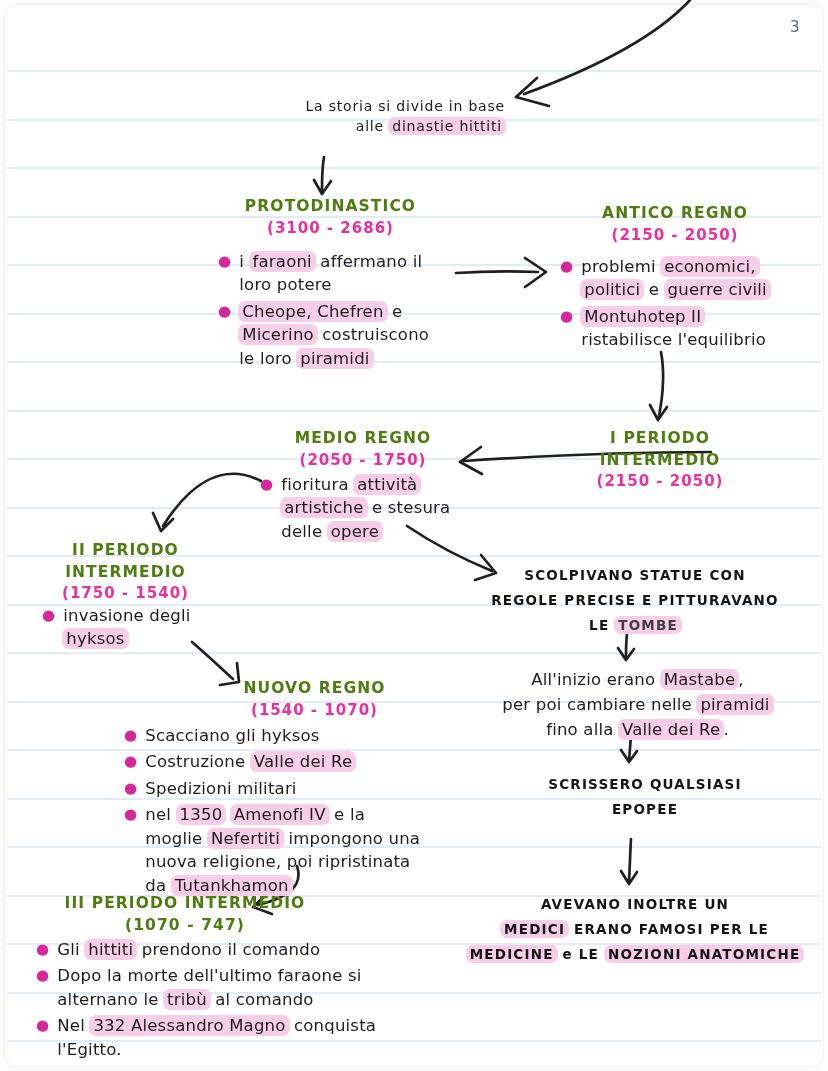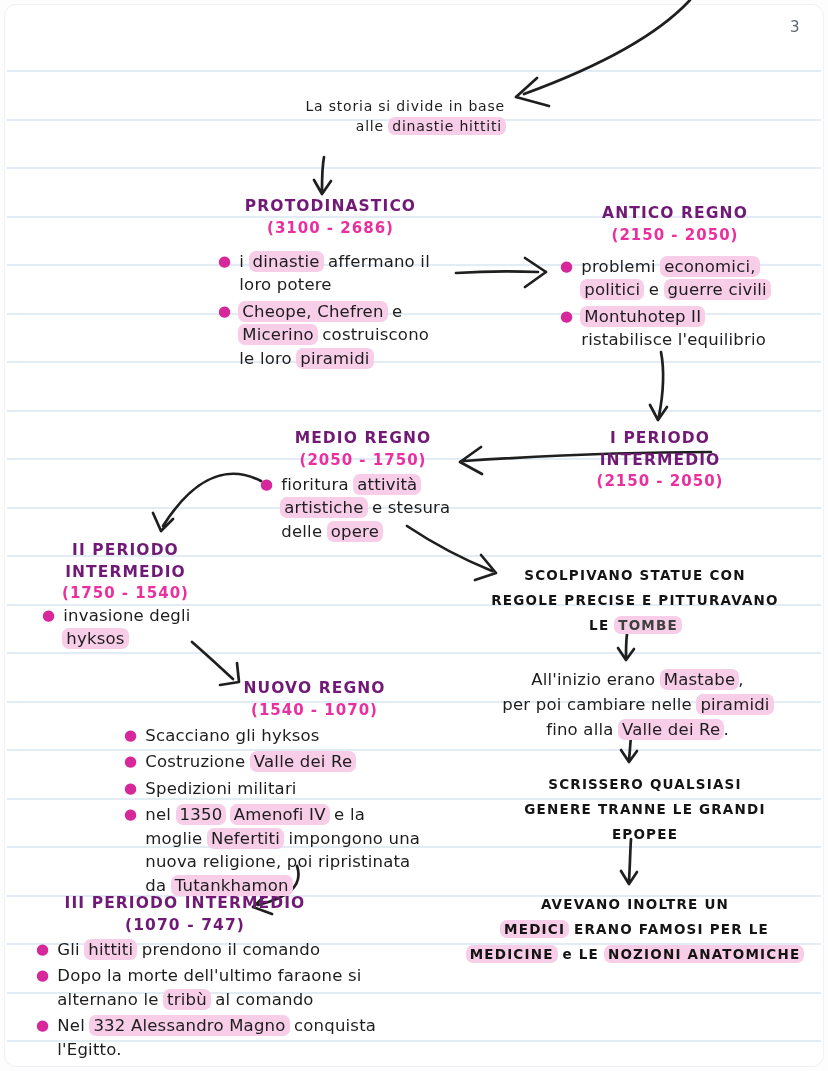--- a/index.html
+++ b/index.html
@@ -2,21 +2,21 @@
 <html><head>
 <meta charset="utf-8">
 <style>
   html,body{margin:0;padding:0;}
   body{width:828px;height:1071px;position:relative;background:#fdfdfe;font-family:"DejaVu Sans",sans-serif;color:#1d1d1f;overflow:hidden;}
   .paper{position:absolute;inset:4px;background:#ffffff;border:1px solid #eef1f5;border-radius:12px;}
   .rules{position:absolute;left:7px;right:7px;top:70px;bottom:8px;background:repeating-linear-gradient(to bottom,#e3ecf5 0 2px,transparent 2px 48.5px);}
   .abs{position:absolute;}
   .page-num{font-size:15px;color:#5b6573;}
   .title{font-size:14px;letter-spacing:.8px;text-align:right;line-height:1.45;}
-  .node-head{color:#701a75;font-weight:bold;font-size:15.5px;letter-spacing:1.1px;text-align:center;line-height:1.4;}
+  .node-head{color:#4d7c0f;font-weight:bold;font-size:15.5px;letter-spacing:1.1px;text-align:center;line-height:1.4;}
   .node-dates{color:#ea2f9e;font-weight:bold;font-size:15px;letter-spacing:1px;text-align:center;margin-top:1px;}
   .bullets{font-size:16.5px;letter-spacing:.2px;line-height:1.42;}
   .bullet{display:flex;gap:8px;margin-bottom:3px;}
   .dot{color:#d6289b;font-size:15px;line-height:1.5;}
   .caps-note{font-size:13.5px;font-weight:bold;letter-spacing:1.2px;line-height:1.85;text-align:center;color:#141414;}
   .hand-note{font-size:16.5px;letter-spacing:.2px;line-height:1.5;text-align:center;}
   .hl{background:#f8cde7;border-radius:7px;padding:1px 4px;margin:0 -1px;box-decoration-break:clone;-webkit-box-decoration-break:clone;}
   .pink-text{color:#404040;font-weight:bold;}
   svg.arrows{position:absolute;left:0;top:0;pointer-events:none;}
   svg.arrows path{fill:none;stroke:#1f1f1f;stroke-width:2.7;stroke-linecap:round;stroke-linejoin:round;}
@@ -49,21 +49,21 @@
   <div><span>alle </span><span class="hl">dinastie hittiti</span></div>
 </div>
 
 <div class="abs" style="left:233px;top:196px;width:195px;">
   <div class="node-head">PROTODINASTICO</div>
   <div class="node-dates">(3100 - 2686)</div>
 </div>
 <div class="abs bullets" style="left:218px;top:250px;width:220px;">
   <div class="bullet">
       <span class="dot">●</span>
-      <span><span>i </span><span class="hl">dinastie</span><span> affermano il loro potere</span></span>
+      <span><span>i </span><span class="hl">faraoni</span><span> affermano il loro potere</span></span>
     </div>
   <div class="bullet">
       <span class="dot">●</span>
       <span><span class="hl">Cheope, Chefren</span><span> e </span><span class="hl">Micerino</span><span> costruiscono le loro </span><span class="hl">piramidi</span></span>
     </div>
 </div>
 
 <div class="abs" style="left:585px;top:203px;width:180px;">
   <div class="node-head">ANTICO REGNO</div>
   <div class="node-dates">(2150 - 2050)</div>
@@ -136,21 +136,20 @@
       <span><span>Spedizioni militari</span></span>
     </div>
   <div class="bullet">
       <span class="dot">●</span>
       <span><span>nel </span><span class="hl">1350</span><span> </span><span class="hl">Amenofi IV</span><span> e la moglie </span><span class="hl">Nefertiti</span><span> impongono una nuova religione, poi ripristinata da </span><span class="hl">Tutankhamon</span></span>
     </div>
 </div>
 
 <div class="abs caps-note" style="left:490px;top:772px;width:310px;">
   <div><span>SCRISSERO QUALSIASI</span></div>
-  <div><span>GENERE TRANNE LE GRANDI</span></div>
   <div><span>EPOPEE</span></div>
 </div>
 
 <div class="abs" style="left:55px;top:893px;width:260px;">
   <div class="node-head"><span>III PERIODO INTERMEDIO</span> <span>(1070 - 747)</span></div>
 </div>
 <div class="abs bullets" style="left:36px;top:938px;width:390px;">
   <div class="bullet">
       <span class="dot">●</span>
       <span><span>Gli </span><span class="hl">hittiti</span><span> prendono il comando</span></span>

